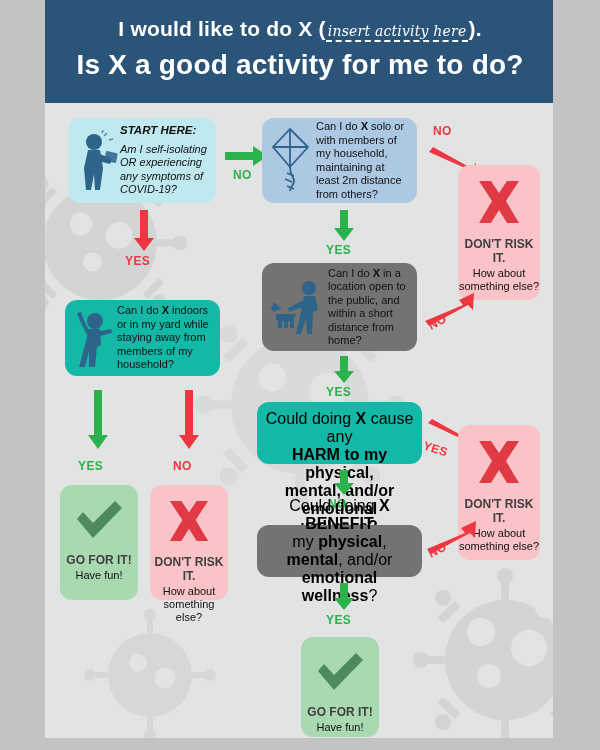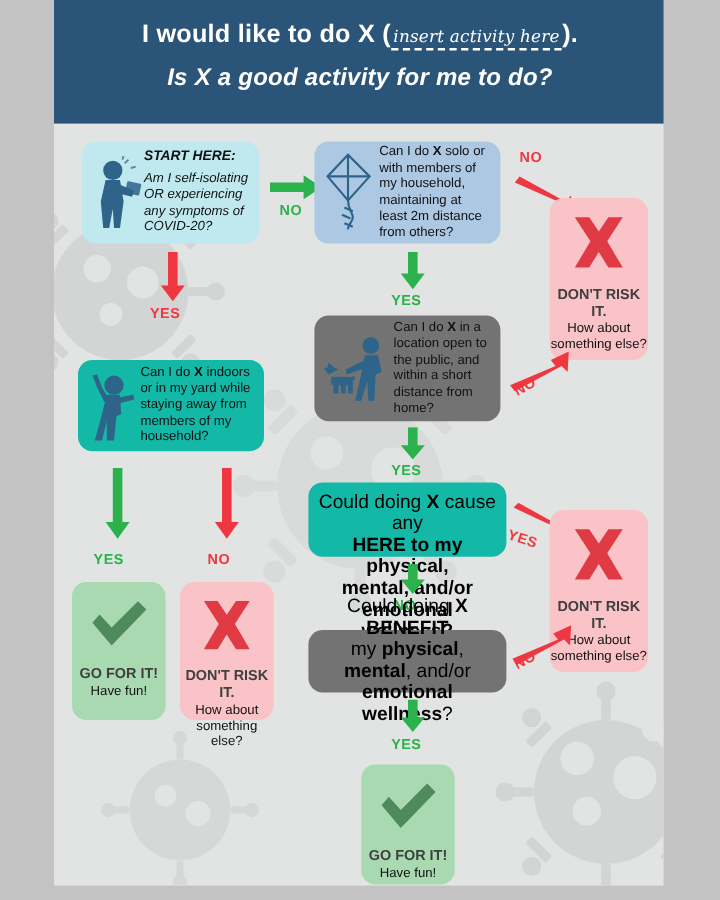--- a/index.html
+++ b/index.html
@@ -21,21 +21,21 @@
   #header{
     position:absolute;left:0;top:0;width:510px;height:103px;
     background:#2b5578;
     color:#ffffff;
     text-align:center;
     box-sizing:border-box;
     padding-top:14px;
     z-index:5;
   }
   #header .l1{font-size:21px;font-weight:bold;letter-spacing:.2px;line-height:30px;}
-  #header .l2{font-size:20px;font-weight:bold;letter-spacing:.2px;line-height:30px;margin-top:4px;font-style:italic;}
+  #header .l2{font-size:28px;font-weight:bold;letter-spacing:.2px;line-height:30px;margin-top:4px;}
   #header .blank{
     font-family:"DejaVu Serif",serif;
     font-style:italic;font-weight:normal;font-size:14px;
     border-bottom:2px dashed #ffffff;padding:0 2px 1px 2px;
   }
 
   .box{position:absolute;border-radius:12px;box-sizing:border-box;z-index:4;}
   .qbox{display:flex;align-items:center;}
   .qbox .icon{flex:0 0 auto;display:flex;align-items:center;justify-content:center;}
   .qbox .txt{font-size:11px;line-height:13.5px;color:#111;}
@@ -201,21 +201,21 @@
         </g>
         <g stroke="#2e6489" stroke-width="1.6" fill="none" opacity="0.7">
           <path d="M30 6 l3 -3"></path>
             <path d="M35 10 l4 -1"></path>
             <path d="M28 3 l1 -3"></path>
         </g>
       </svg>
     </div>
     <div class="txt">
       <div style="font-weight:bold;font-size:11.5px;margin-bottom:5px;">START HERE:</div>
-      <div>Am I self-isolating OR experiencing any symptoms of COVID-20?</div>
+      <div>Am I self-isolating OR experiencing any symptoms of COVID-19?</div>
     </div>
   </div>
 
   <div class="arrow" style="left:180px;top:145px;">
     <svg width="44" height="22" viewBox="0 0 44 22">
       <path d="M0 7 H28 V1 L43 11 L28 21 V15 H0 Z" fill="#2bb24c"></path>
     </svg>
   </div>
   <div class="alabel green-t" style="left:188px;top:168px;">NO</div>
 
@@ -324,21 +324,21 @@
   <div class="arrow" style="left:288px;top:356px;">
     <svg width="22" height="28" viewBox="0 0 22 28">
       <path d="M7 0 H15 V15 H21 L11 27 L1 15 H7 Z" fill="#2bb24c"></path>
     </svg>
   </div>
   <div class="alabel green-t" style="left:281px;top:385px;">YES</div>
 
   <div class="box blue2 centertxt" style="left:212px;top:402px;width:165px;height:62px;padding:8px 8px;display:flex;align-items:flex-start;justify-content:center;">
     <div class="txt" style="width:100%;">
       <div><span>Could doing </span><b>X</b><span> cause any</span></div>
-      <div><b>HERE</b><b> to my physical,</b></div>
+      <div><b>HARM</b><b> to my physical,</b></div>
       <div><b>mental, and/or emotional</b></div>
       <div><b>wellness?</b></div>
     </div>
   </div>
 
   <div class="diag" style="left:381px;top:419px;">
     <svg width="58" height="40" viewBox="0 0 58 40">
       <path d="M2 4 L36 20 L32 25 L47 32 L47 15 L42 20 L6 0 Z" fill="#ef3741"></path>
     </svg>
   </div>

